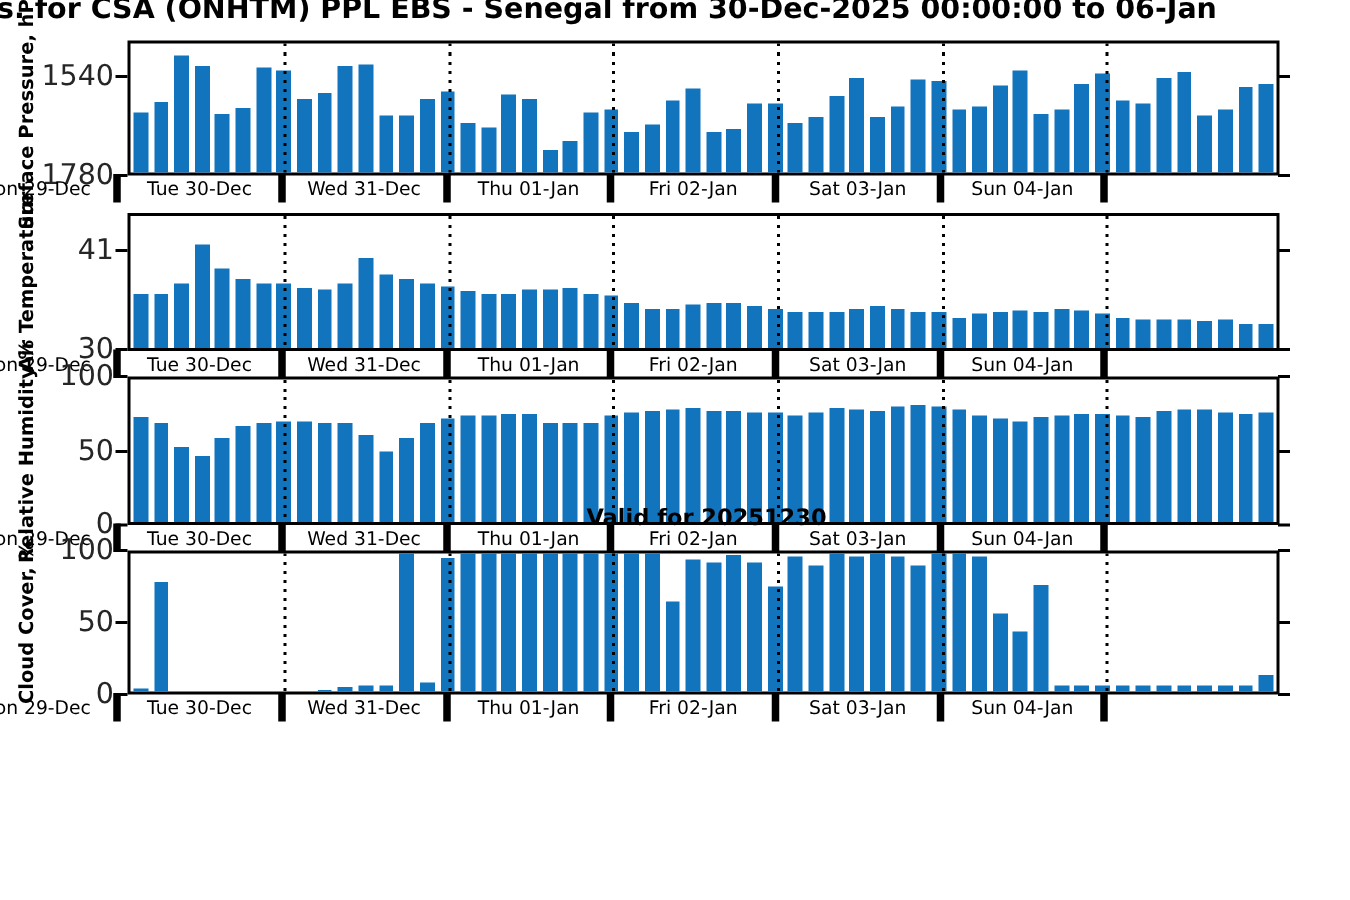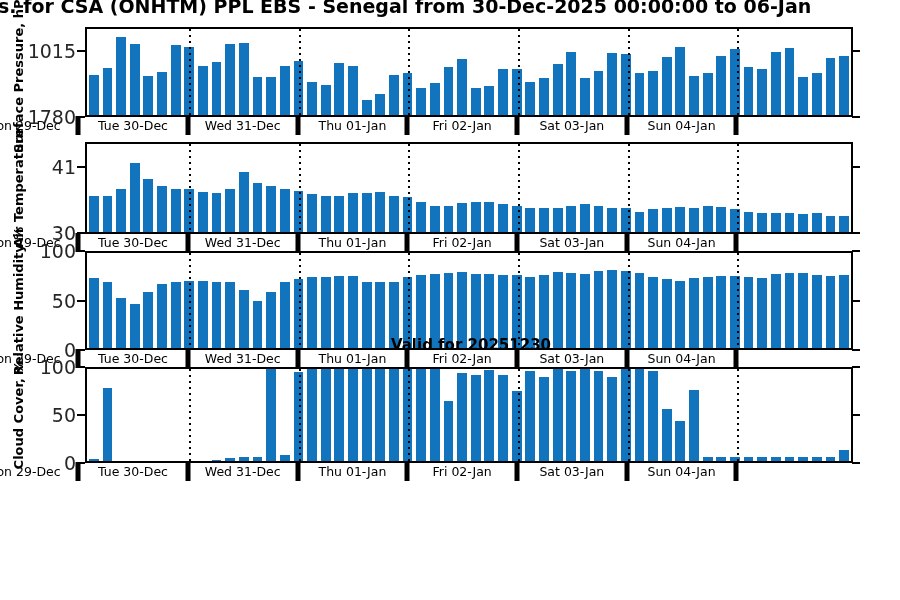--- a/index.html
+++ b/index.html
@@ -756,21 +756,21 @@
         </div>
         <div class="vline" style="left: 101.857px;"></div>
         <div class="vline" style="left: 211.571px;"></div>
         <div class="vline" style="left: 321.286px;"></div>
         <div class="vline" style="left: 431px;"></div>
         <div class="vline" style="left: 540.714px;"></div>
         <div class="vline" style="left: 650.429px;"></div>
       </div>
     </div>
   <div class="annotation" style="left:471px;top:336px;">Valid for 20251230</div>
-<div class="yticklabel" style="top: 50.8235px;">1015</div>
+<div class="yticklabel" style="top: 50.8235px;">1540</div>
     <div class="tickmark" style="left: 77px; width: 8px; top: 49.8235px;"></div>
     <div class="tickmark" style="left: 852px; width: 8px; top: 49.8235px;"></div>
     <div class="yticklabel" style="top: 117px;">1780</div>
     <div class="tickmark" style="left: 77px; width: 8px; top: 116px;"></div>
     <div class="tickmark" style="left: 852px; width: 8px; top: 116px;"></div>
     <div class="ylabel" style="left: 12px; top: 72px;">Surface Pressure, hPa</div>
     <div class="daytick" style="left: 78.1429px; top: 116px;"></div>
     <div class="daytick" style="left: 187.857px; top: 116px;"></div>
     <div class="daytick" style="left: 297.571px; top: 116px;"></div>
     <div class="daytick" style="left: 407.286px; top: 116px;"></div>

